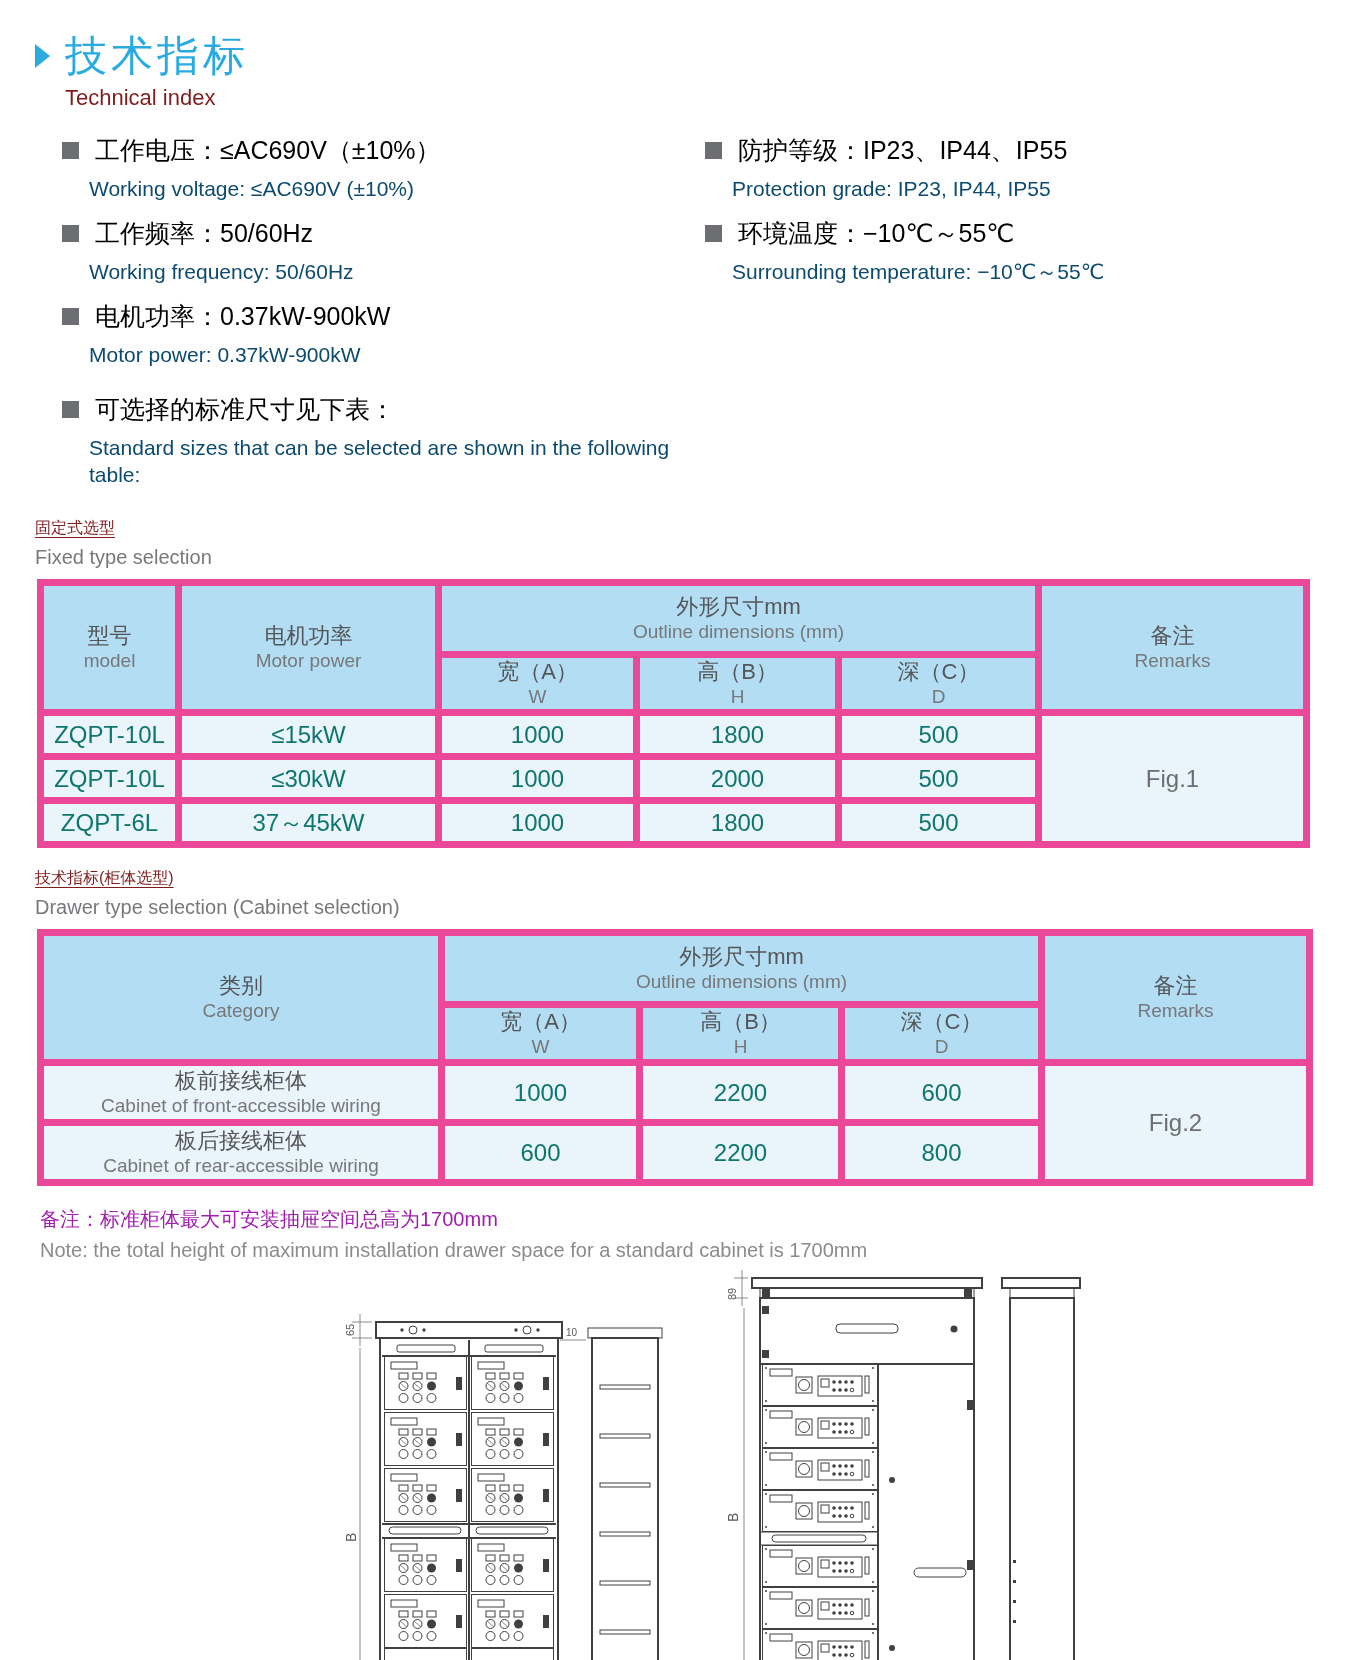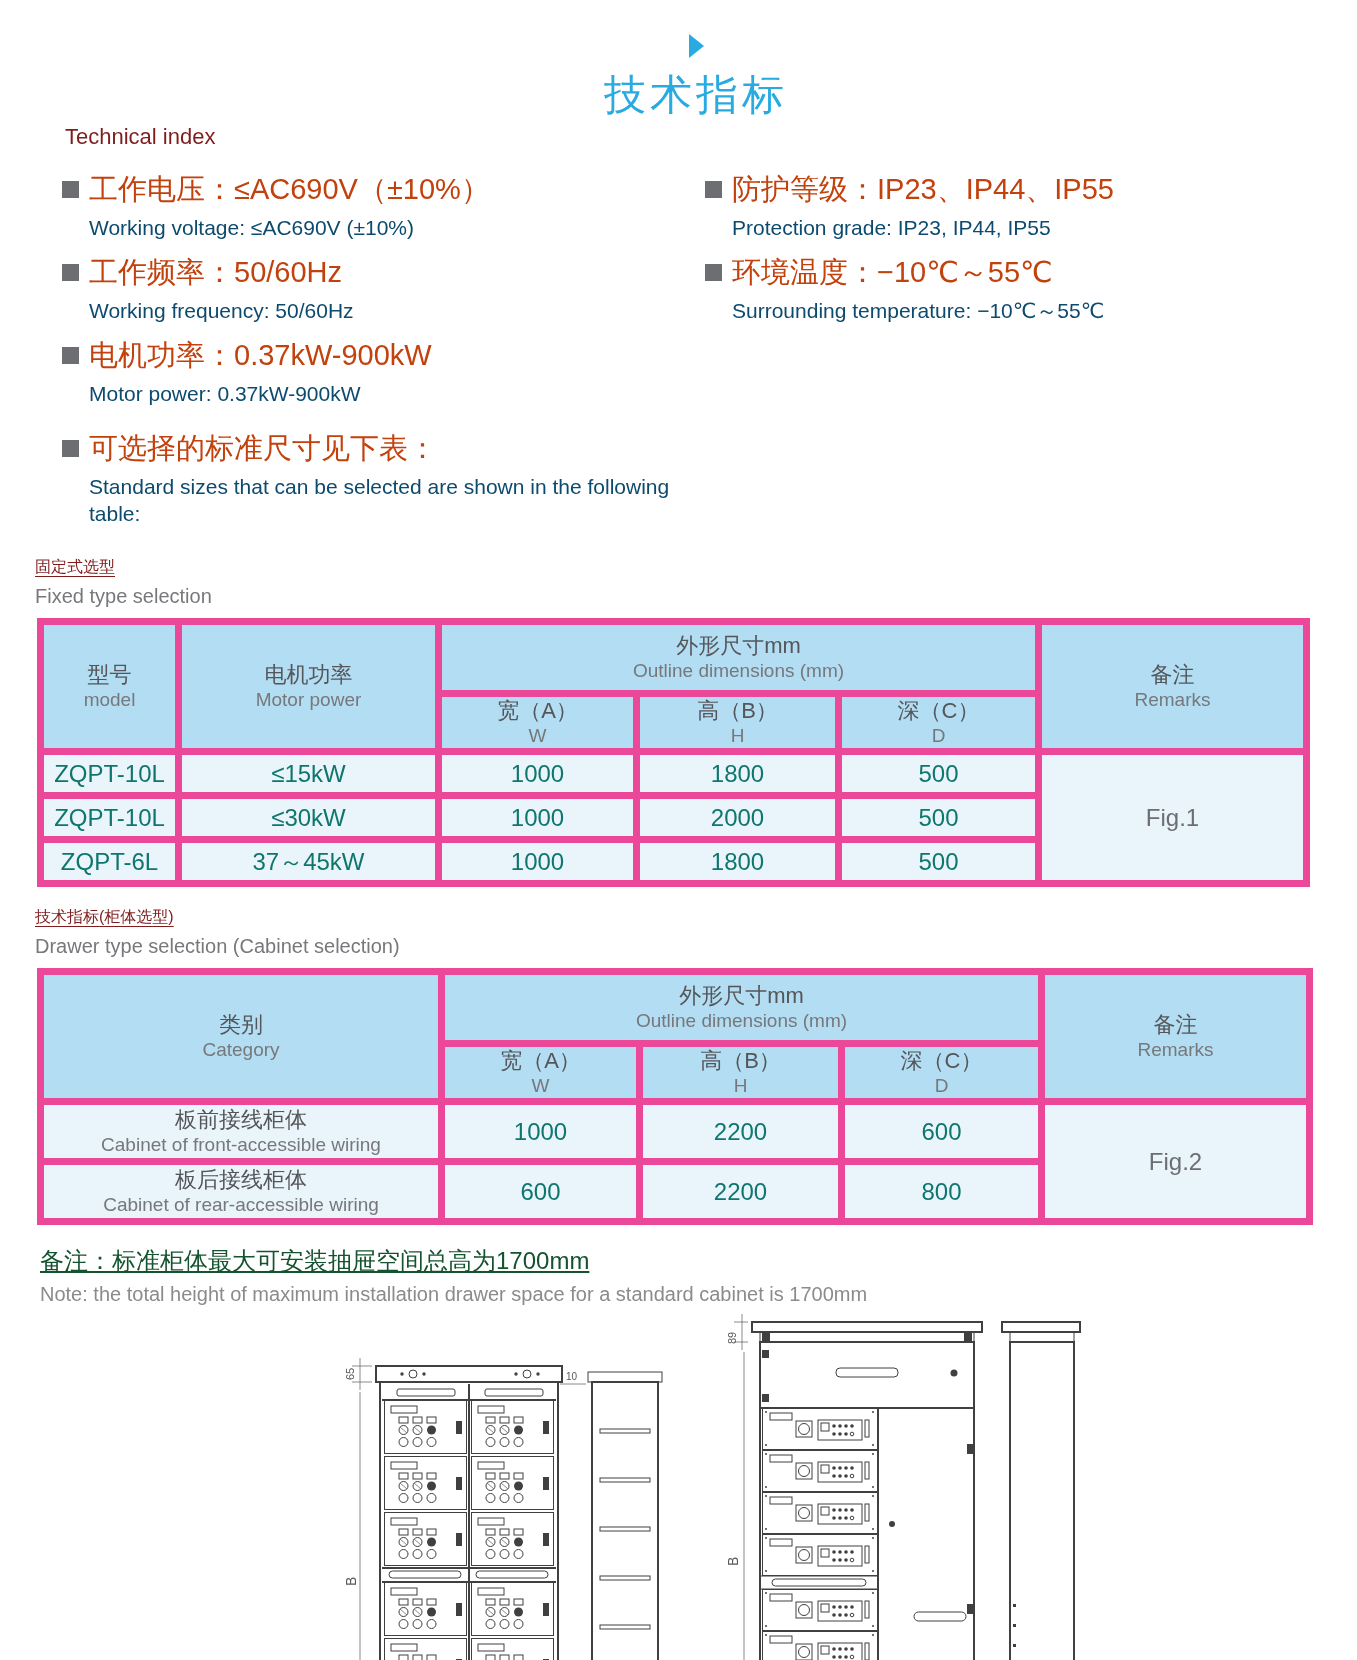--- a/index.html
+++ b/index.html
@@ -2,51 +2,51 @@
 <html><head>
 <meta charset="utf-8">
 <style>
   html,body{margin:0;padding:0;background:#fff;}
   .page{
     position:relative;width:1357px;height:1660px;background:#fff;overflow:hidden;
     font-family:"Liberation Sans","DejaVu Sans",sans-serif;color:#58595b;
   }
   
   .header{padding:34px 0 0 35px;}
-  .title-row{display:flex;align-items:center;gap:15px;flex-direction:column;}
+  .title-row{display:flex;align-items:center;gap:15px;}
   .arrow-icon{width:0;height:0;border-left:15px solid #29abe2;border-top:12px solid transparent;border-bottom:12px solid transparent;}
   .page-title{margin:0;font-size:42px;line-height:44px;color:#29abe2;font-weight:400;letter-spacing:4px;}
   .page-subtitle{margin:7px 0 0 30px;font-size:22px;color:#7f1d1d;}
   
   .specs{display:flex;margin:24px 0 0 62px;}
   .spec-left{width:643px;flex:none;}
   .spec-right{flex:1;}
   .spec-item{margin-bottom:2px;}
   .spec-item.gap-top{margin-top:26px;}
-  .zh-line{display:flex;align-items:center;gap:10px;font-size:29px;color:#c2410c;line-height:30px;}
+  .zh-line{display:flex;align-items:center;gap:16px;font-size:25px;color:#000000;line-height:30px;}
   .bullet{width:17px;height:17px;background:#6d6e71;flex:none;}
   .en-line{margin:10px 0 16px 27px;font-size:21px;color:#0c4a6e;line-height:27px;}
   
   .section{margin:14px 0 0 35px;}
   .section-zh{font-size:16px;color:#7f1d1d;text-decoration:underline;text-underline-offset:4px;}
   .section-en{font-size:20px;color:#77787b;margin-top:7px;}
   
   table.spec-table{border-collapse:collapse;table-layout:fixed;margin:10px 0 0 37px;width:1271px;}
   .spec-table th,.spec-table td{border:7px solid #ec4899;text-align:center;vertical-align:middle;padding:0;}
   .spec-table th{background:#b2ddf2;font-weight:400;}
   .spec-table td{background:#e9f4fb;}
   tr.hrow1{height:72px;} tr.hrow2{height:46px;}
   .t1-body tr{height:44px;} .t2-body tr{height:60px;}
   .zh{font-size:22px;color:#55565a;line-height:27px;}
   .en{font-size:19px;color:#77787b;line-height:24px;}
   .val{font-size:24px;color:#0f766e;}
   .fig-ref{font-size:24px;color:#6d6e71;}
   
   .note{margin:20px 0 0 40px;}
-  .note-zh{font-size:24px;color:#14532d;text-decoration:underline;}
+  .note-zh{font-size:20px;color:#a21caf;}
   .note-en{font-size:20px;color:#8a8b8e;margin-top:6px;}
   
   .figures{position:relative;height:545px;margin-top:6px;}
   figure{margin:0;position:absolute;}
   .fig1{left:340px;top:32px;}
   .fig2{left:718px;top:-8px;}
   svg{display:block;}
   svg .ln{stroke:#404041;fill:none;stroke-width:1;}
   svg .ln2{stroke:#404041;fill:none;stroke-width:2;}
   svg .thin{stroke:#6b6c6e;fill:none;stroke-width:0.8;}

